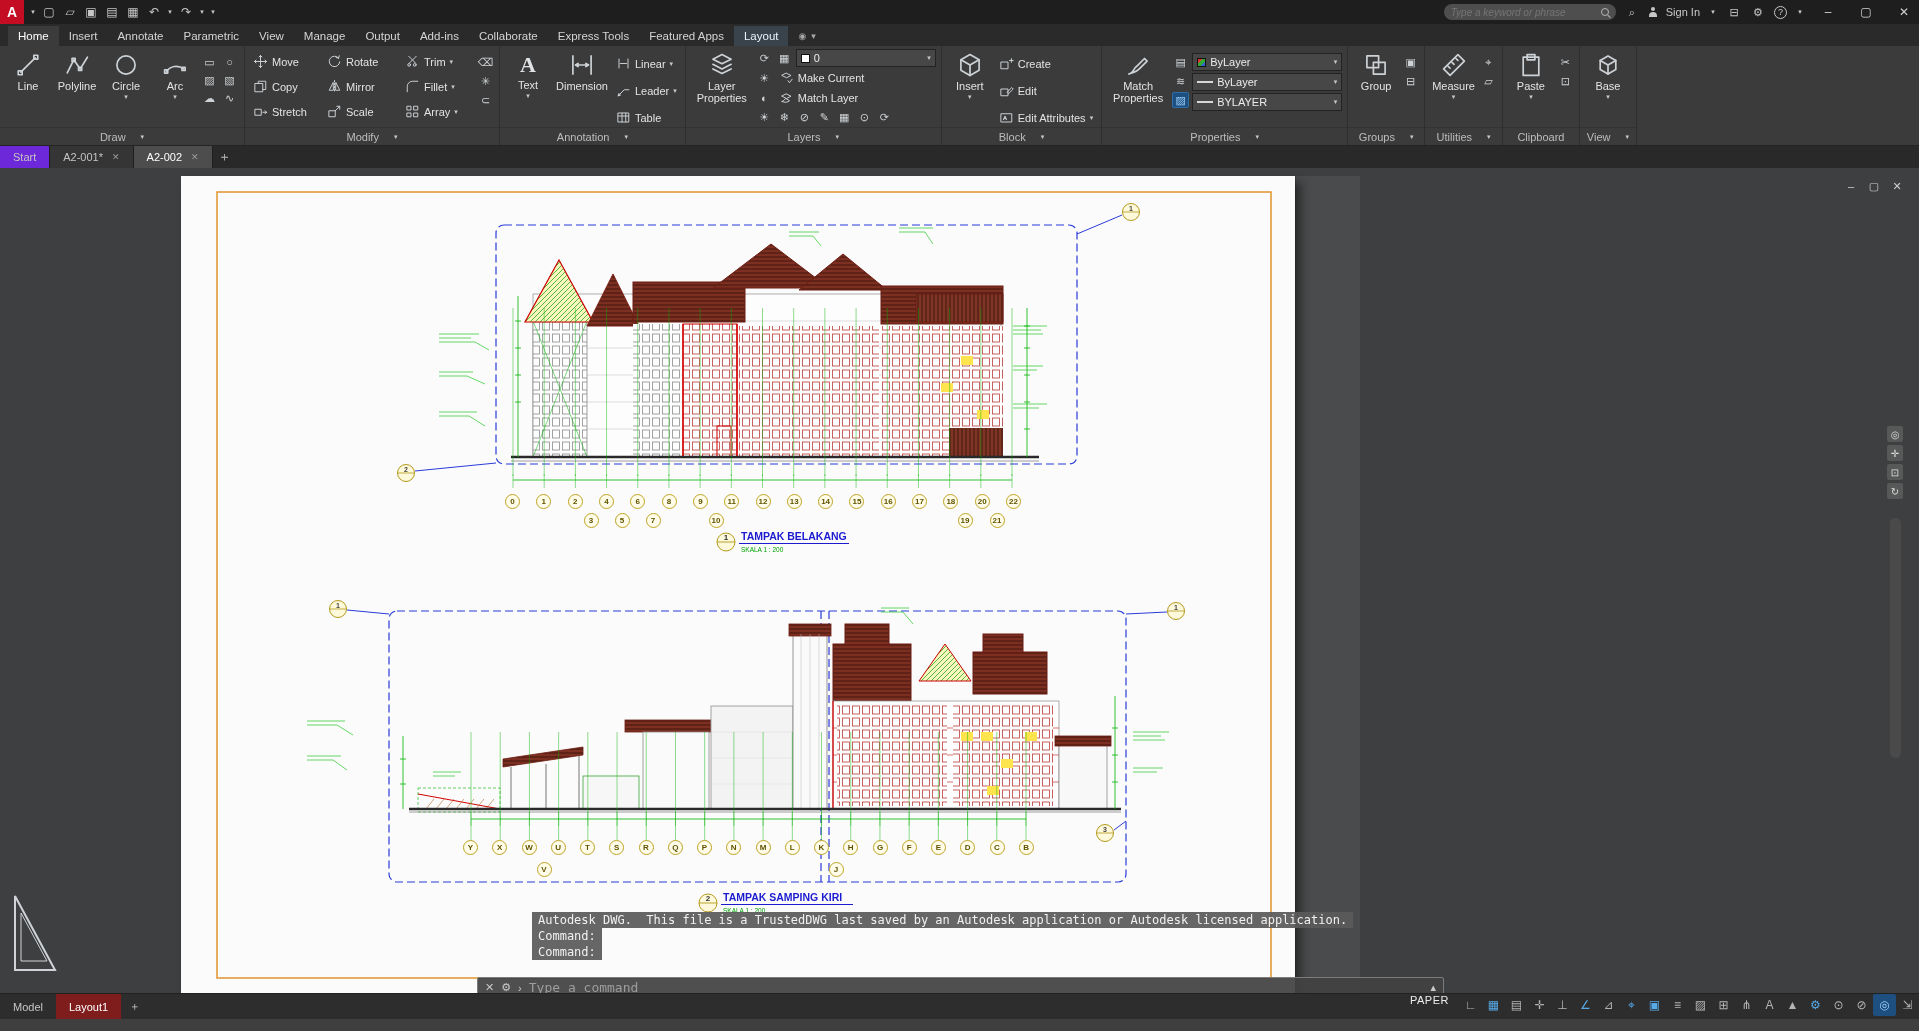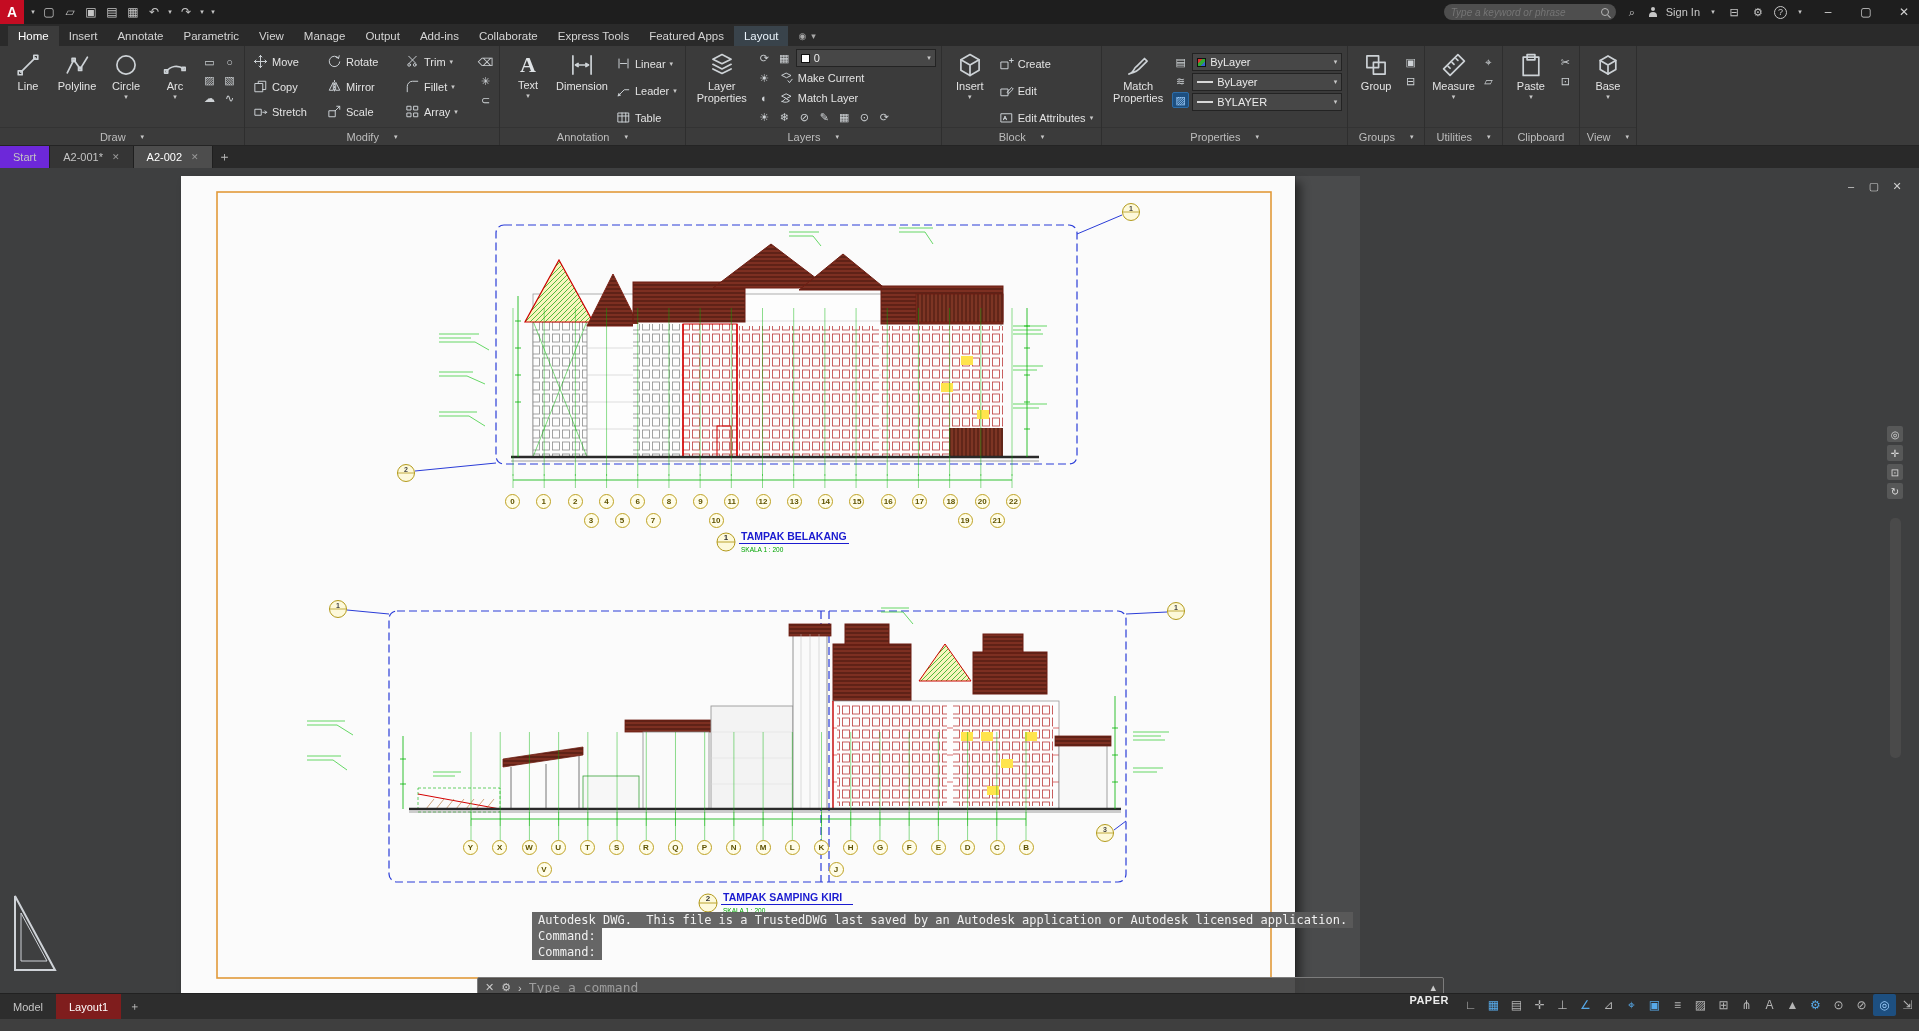--- a/index.html
+++ b/index.html
@@ -93,21 +93,21 @@
 .lblt{fill:#1b1bd0;font-size:10.5px;font-weight:bold}
 .lbls{fill:#00a400;font-size:6.5px}
 .lbln{fill:#333;font-size:8px;text-anchor:middle;font-weight:bold}
 
 .statusbar{bottom:12px;height:26px;background:#2d2d2d;display:flex;align-items:flex-start;font-size:11px;color:#c6c6c6;border-top:1px solid #212121;z-index:40}
 .mtab{height:100%;display:flex;align-items:center;padding:0 13px}
 .mtab.active{background:#7f1d1d;color:#fff}
 .sic{width:23px;height:22px;display:flex;align-items:center;justify-content:center;font-size:12px;color:#b4b4b4;border-radius:2px}
 .sic.blue{color:#57a9e8}
 .sic.on{background:#1d4f80;color:#9fd0ff}
-.paperchip{padding:0 10px;color:#ececec;font-weight:bold;letter-spacing:.5px}
+.paperchip{padding:0 10px;color:#ececec;font-weight:normal;letter-spacing:.5px}
 </style>
 </head>
 <body>
 
 <div class="bar titlebar">
   <div class="logo">A</div>
   <div class="qat">
     <span class="qbtn sm">▾</span>
     <span class="qbtn">▢</span>
     <span class="qbtn">▱</span>

